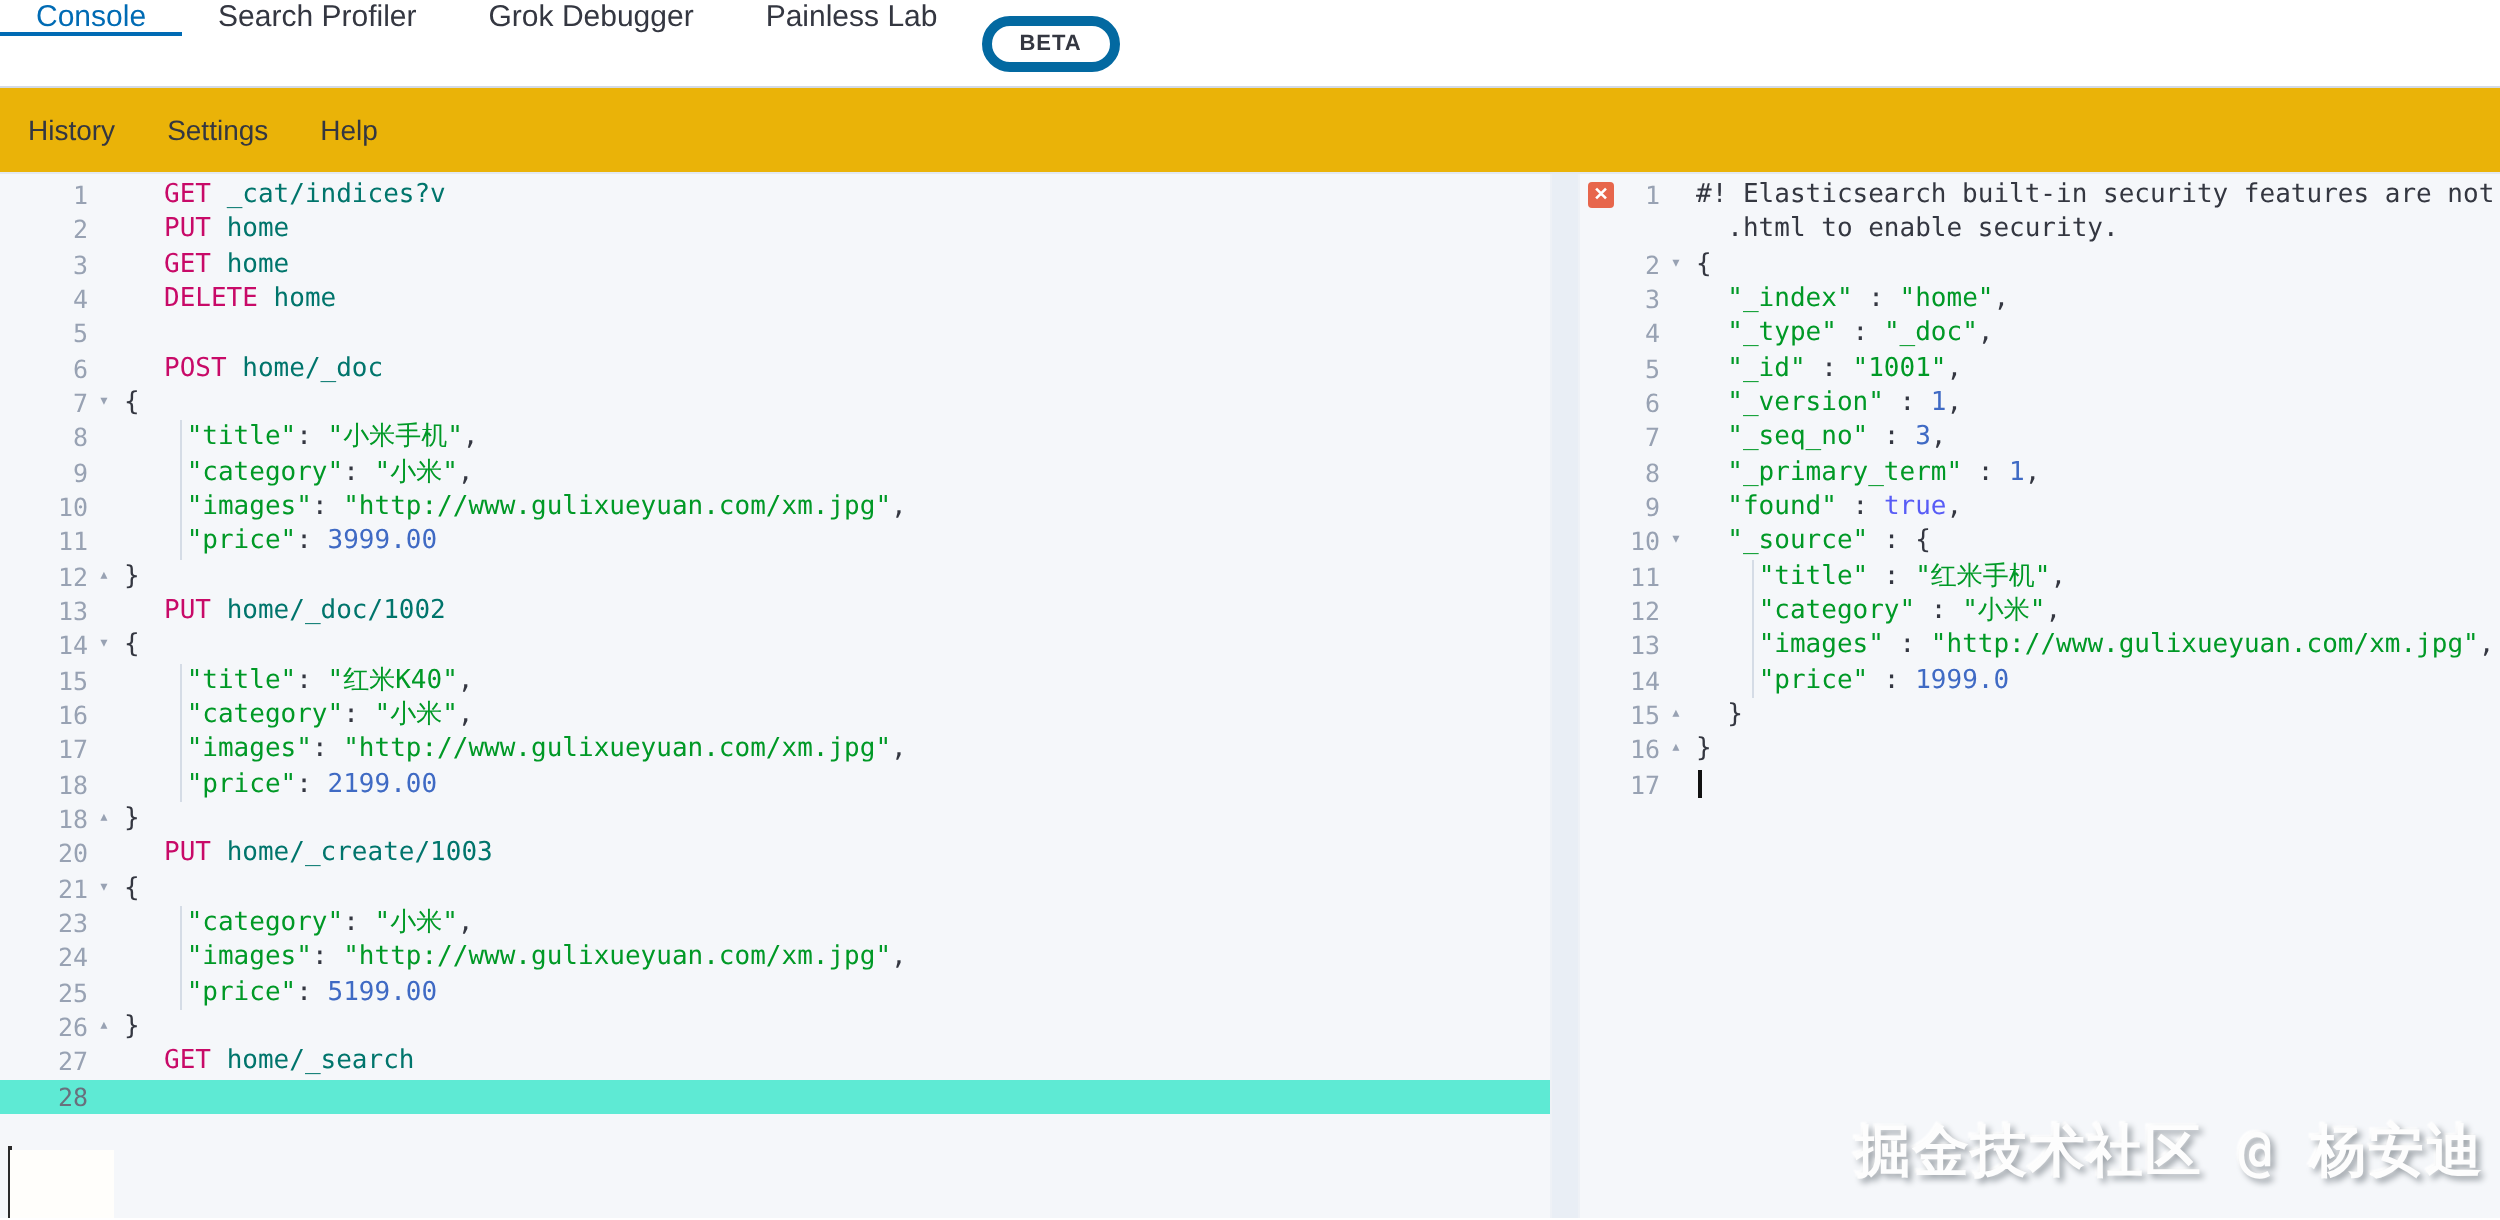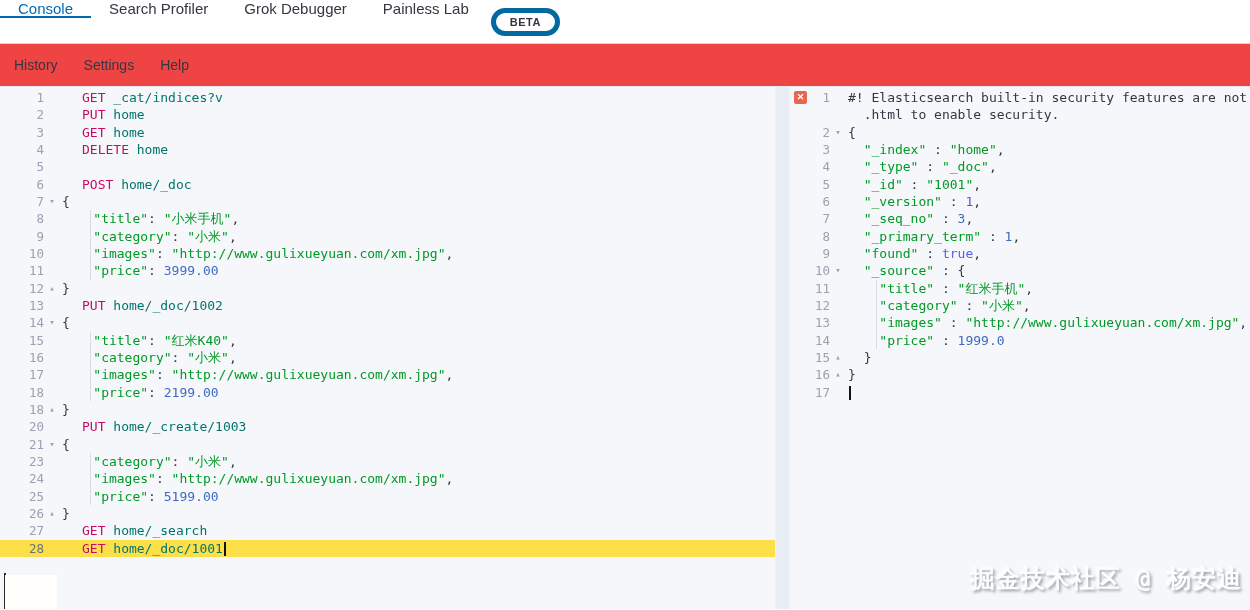--- a/index.html
+++ b/index.html
@@ -12,36 +12,36 @@
   .tab { display:flex; align-items:center; padding:0 18px; font-size:15px;
          color:#343741; cursor:pointer; position:relative; }
   .tab.active { color:#006bb4; }
   .tab.active::after { content:""; position:absolute; left:0; right:0; bottom:-1px;
                        height:2px; background:#006bb4; }
   .beta-badge { align-self:center; margin-left:4px; padding:3px 14px;
                 border:5px solid #0369a1; border-radius:14px; background:#fff;
                 font-size:11px; font-weight:bold; letter-spacing:.5px; color:#343741; }
 
   
-  .toolbar { height:43px; background:#ef4444; display:flex; align-items:center;
+  .toolbar { height:43px; background:#eab308; display:flex; align-items:center;
              padding-left:14px; gap:26px; border-bottom:1px solid #e3e9f1;text-align:center; }
   .toolbar-item { font-size:14px; color:#343741; cursor:pointer; }
 
   
   .console { position:relative; display:flex; height:522px; width:1250px;
              font-family:"DejaVu Sans Mono","DejaVu Sans",monospace; font-size:13px; }
   .panel { position:relative; overflow:hidden; padding-top:2px; background:#f5f7fa; }
   #editor-panel { width:775px; }
   .divider { width:15px; background:#e9eef5; border-left:1px solid #eef1f6;
              border-right:1px solid #eef1f6; cursor:col-resize; }
   #output-panel { flex:1; }
 
   .code-row { display:flex; height:17.33px; line-height:17.33px; white-space:pre;
               position:relative; }
-  .code-row.active { background:#fde047; }
+  .code-row.active { background:#5eead4;flex-direction:column; }
   .ln { color:#98a2b3; text-align:right; flex:none; font-size:12.5px; }
   #editor-panel .ln { width:44px; }
   #output-panel .ln { width:40px; }
   .code-row.active .ln { color:#69707d; }
   .fold { flex:none; width:16px; text-align:center; color:#98a2b3; font-size:9px;
           line-height:17.33px; cursor:pointer; }
   .code { flex:1; overflow:hidden; position:relative; padding-left:2px; color:#343741; }
   .guide { position:absolute; left:30px; top:0; bottom:0; width:1px; background:#d5dce6; }
 
   .tok-m { color:#c80a68;margin-left:20px; }
@@ -54,21 +54,21 @@
 
   .cursor { display:inline-block; width:2px; height:14px; background:#111;
             vertical-align:middle; margin-left:1px; }
 
   .err-icon { position:absolute; left:4px; top:2px; width:13px; height:13px;
               background:#e7664c; border-radius:2px; color:#fff; font-size:9px;
               font-weight:bold; line-height:13px; text-align:center;
               font-family:"Liberation Sans",sans-serif; }
 
   
-  .watermark { position:absolute; right:8px; bottom:14px; font-size:24px; font-weight:bold;
+  .watermark { position:absolute; right:8px; bottom:14px; font-size:28px; font-weight:bold;
                color:#fdfdfd; text-shadow:2px 2px 3px #9aa0a6, -1px -1px 1px #ffffff;
                letter-spacing:1px; z-index:7; }
 
   
   .bl-white { position:absolute; left:5px; top:488px; width:52px; height:34px;
               background:#fffefb; }
   .bl-line { position:absolute; left:4px; top:486px; width:2px; height:36px;
              background:#2a2a2a; }
 </style>
 </head>

